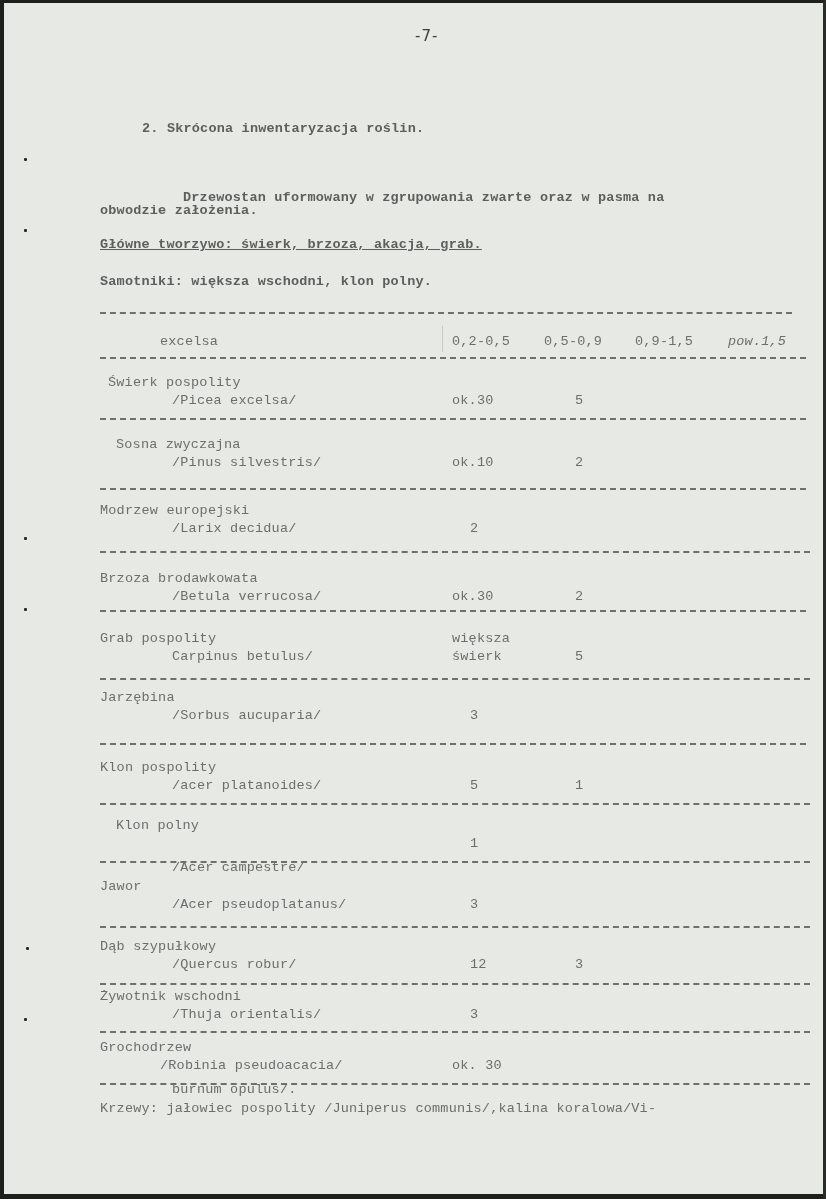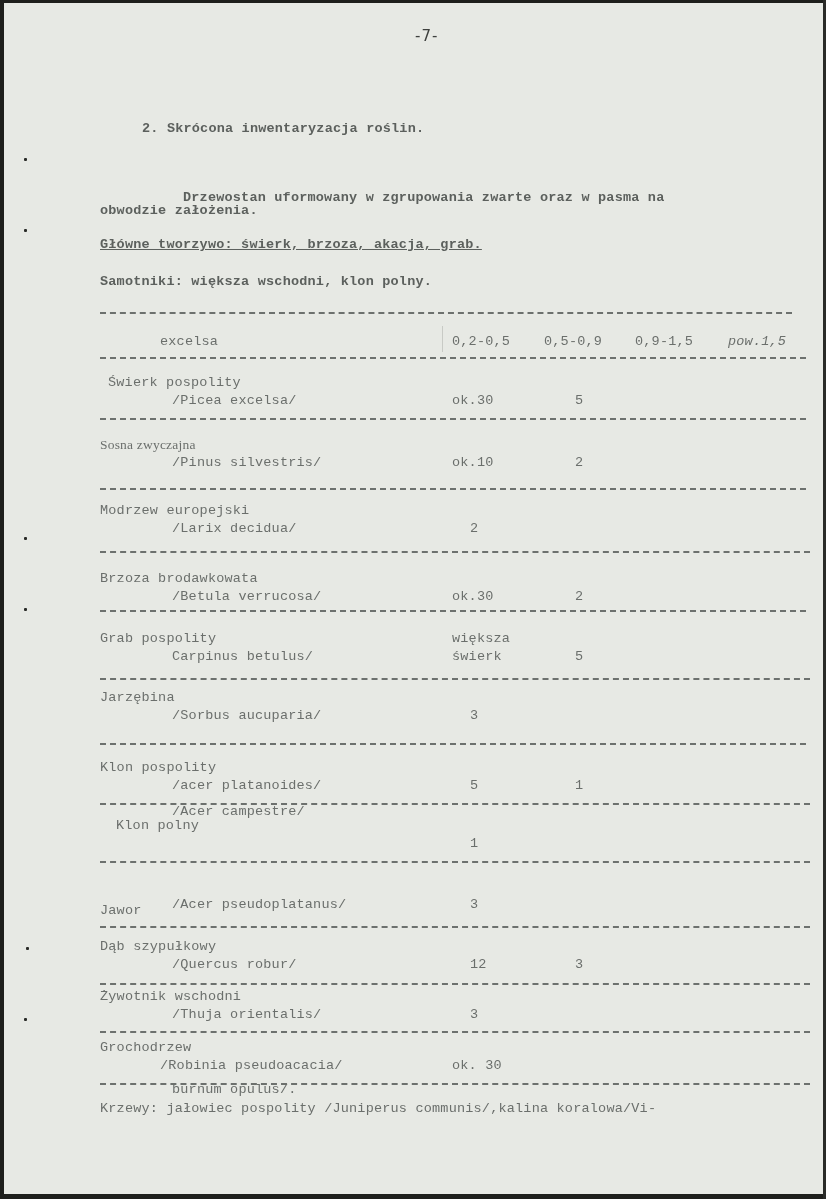--- a/index.html
+++ b/index.html
@@ -60,21 +60,21 @@
 <div class="t" style="left:635px;top:334px;">0,9-1,5</div>
 <div class="t" style="left:728px;top:334px;font-style:italic;">pow.1,5</div>
 <div class="sep" style="top:357px;width:706px;"></div>
 
 <div class="t" style="left:84px;top:375px;margin-left:24px;">Świerk pospolity</div>
 <div class="t" style="left:172px;top:393px;">/Picea excelsa/</div>
 <div class="t" style="left:452px;top:393px;">ok.30</div>
 <div class="t" style="left:575px;top:393px;">5</div>
 <div class="sep" style="top:418px;width:706px;"></div>
 
-<div class="t" style="left:100px;top:437px;font-family:Liberation Serif, serif;">Sosna zwyczajna</div>
+<div class="t" style="left:116px;top:437px;">Sosna zwyczajna</div>
 <div class="t" style="left:172px;top:455px;">/Pinus silvestris/</div>
 <div class="t" style="left:452px;top:455px;">ok.10</div>
 <div class="t" style="left:575px;top:455px;">2</div>
 <div class="sep" style="top:488px;width:706px;"></div>
 
 <div class="t" style="left:100px;top:503px;">Modrzew europejski</div>
 <div class="t" style="left:172px;top:521px;">/Larix decidua/</div>
 <div class="t" style="left:470px;top:521px;">2</div>
 <div class="sep" style="top:551px;width:710px;"></div>
 
@@ -96,25 +96,25 @@
 <div class="t" style="left:470px;top:708px;">3</div>
 <div class="sep" style="top:743px;width:706px;"></div>
 
 <div class="t" style="left:100px;top:760px;">Klon pospolity</div>
 <div class="t" style="left:172px;top:778px;">/acer platanoides/</div>
 <div class="t" style="left:470px;top:778px;">5</div>
 <div class="t" style="left:575px;top:778px;">1</div>
 <div class="sep" style="top:803px;width:710px;"></div>
 
 <div class="t" style="left:104px;top:818px;margin-left:12px;">Klon polny</div>
-<div class="t" style="left:172px;top:804px;">/Acer campestre/</div>
+<div class="t" style="left:172px;top:860px;">/Acer campestre/</div>
 <div class="t" style="left:470px;top:836px;">1</div>
 <div class="sep" style="top:861px;width:710px;"></div>
 
-<div class="t" style="left:100px;top:879px;margin-top:24px;">Jawor</div>
+<div class="t" style="left:100px;top:879px;">Jawor</div>
 <div class="t" style="left:172px;top:897px;">/Acer pseudoplatanus/</div>
 <div class="t" style="left:470px;top:897px;">3</div>
 <div class="sep" style="top:926px;width:710px;"></div>
 
 <div class="t" style="left:100px;top:939px;">Dąb szypułkowy</div>
 <div class="t" style="left:172px;top:957px;">/Quercus robur/</div>
 <div class="t" style="left:470px;top:957px;">12</div>
 <div class="t" style="left:575px;top:957px;">3</div>
 <div class="sep" style="top:983px;width:710px;"></div>
 

